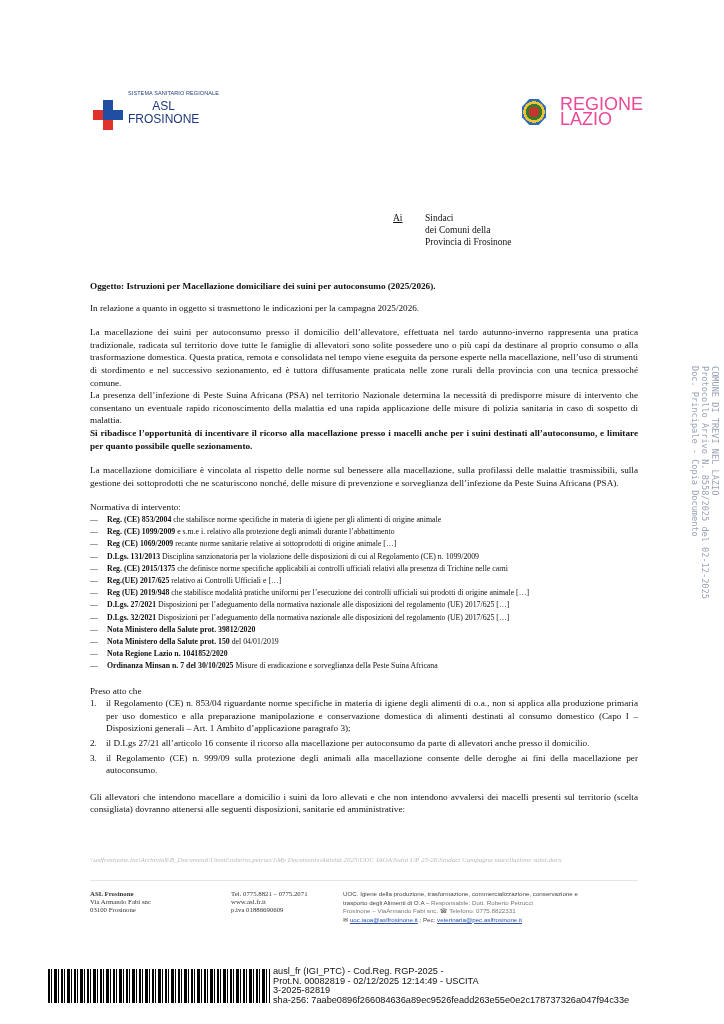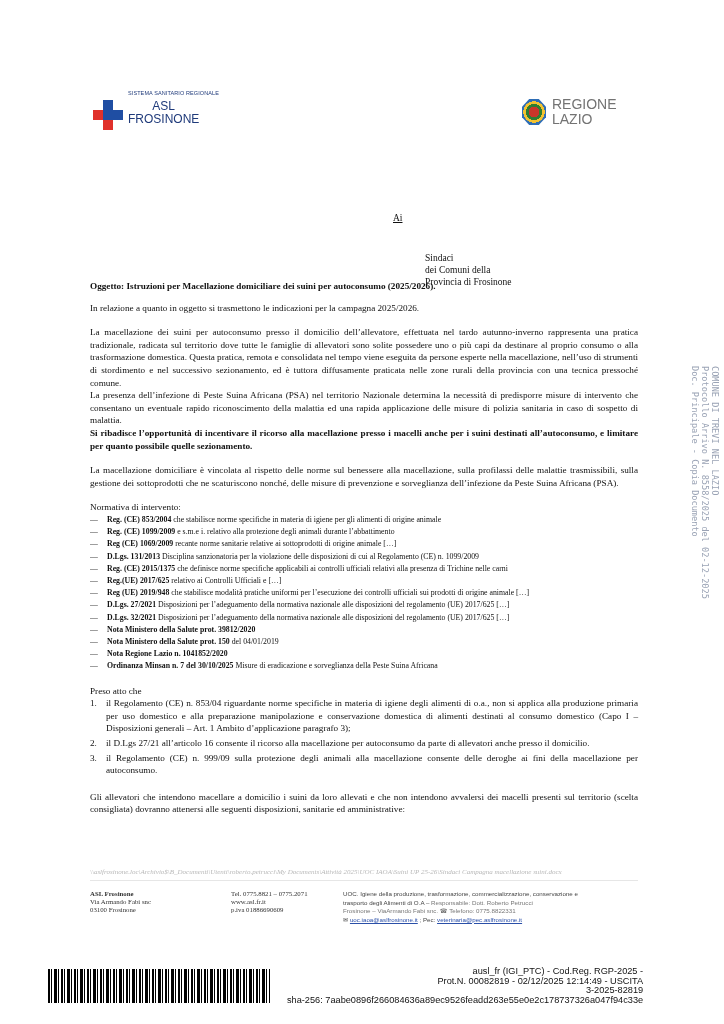--- a/index.html
+++ b/index.html
@@ -16,58 +16,58 @@
   .asl-cross .red2 { position: absolute; left: 10px; top: 20px; width: 10px; height: 10px; background: #e0312a; }
   .asl-sub { position: absolute; left: 35px; top: 0; font-family: "Liberation Sans", sans-serif;
              font-size: 5.5px; color: #1f3a7a; letter-spacing: 0.1px; white-space: nowrap; }
   .asl-name { position: absolute; left: 35px; top: 10px; font-family: "Liberation Sans", sans-serif;
               font-size: 12px; line-height: 13px; color: #1f3a7a; }
 
   .lazio-logo { left: 522px; top: 96px; width: 120px; height: 34px; }
   .lazio-emblem { position: absolute; left: 0; top: 3px; width: 24px; height: 26px;
                   background: radial-gradient(circle, #c8352a 0 30%, #2e7d32 31% 45%, #f2c230 46% 60%, #2e6db5 61% 100%);
                   clip-path: polygon(30% 0,70% 0,100% 30%,100% 70%,70% 100%,30% 100%,0 70%,0 30%); }
-  .lazio-name { position: absolute; left: 30px; top: 1px; font-family: "Liberation Sans", sans-serif;
-                font-size: 14px; line-height: 15px; color: #737373; }
+  .lazio-name { position: absolute; left: 38px; top: 1px; font-family: "Liberation Sans", sans-serif;
+                font-size: 18px; line-height: 15px; color: #ec4899; }
 
   
   .addr { left: 393px; top: 212px; font-size: 9.5px; line-height: 12px; }
   .addr-label { position: absolute; left: 0; top: 0; text-decoration: underline; }
-  .addr-lines { position: absolute; left: 32px; top: 0; white-space: nowrap; margin-top: 40px; }
+  .addr-lines { position: absolute; left: 32px; top: 0; white-space: nowrap; }
 
   
   .body { left: 90px; top: 280px; width: 548px; font-size: 9.2px; line-height: 12.6px; }
   .body p { margin: 0; text-align: justify; }
   .subject { font-weight: bold; margin-bottom: 9px !important; }
   .gap { height: 12px; }
   .bold { font-weight: bold; }
   .norm-list { margin: 0; padding: 0; list-style: none; font-size: 7.8px; line-height: 12.2px; }
   .norm-list li { position: relative; padding-left: 17px; white-space: nowrap; }
   .norm-list li .dash { position: absolute; left: 0; top: 0; }
   .ol { margin: 0; padding: 0; list-style: none; }
   .ol li { position: relative; padding-left: 16px; text-align: justify; margin-bottom: 2px; }
   .ol li .num { position: absolute; left: 0; top: 0; }
 
-  .path { left: 90px; top: 856px; width: 540px; font-size: 7px; line-height: 9px; color: #b8b8b8; font-style: italic; margin-top: 12px; }
+  .path { left: 90px; top: 856px; width: 540px; font-size: 7px; line-height: 9px; color: #b8b8b8; font-style: italic; }
   .footer-rule { left: 90px; top: 880px; width: 548px; height: 1px; background: #e6e6e6; }
   .footer-left { left: 90px; top: 890px; font-size: 6.8px; line-height: 8px; color: #333; }
   .footer-mid { left: 231px; top: 890px; font-size: 6.8px; line-height: 8px; color: #333; }
   .footer-right { left: 343px; top: 890px; font-family: "Liberation Sans", sans-serif; font-size: 6.2px; line-height: 8.5px; color: #444; }
   .footer-right .muted { color: #777; }
   .footer-right a { color: #2a4fa8; text-decoration: underline; }
 
   
   .side { left: 690px; top: 366px; writing-mode: vertical-rl; font-family: "DejaVu Sans Mono", monospace;
           font-size: 8.6px; line-height: 10px; color: #9aa3b5; white-space: nowrap; }
   .side div { display: block; }
 
   
   .barcode { left: 48px; top: 969px; width: 222px; height: 34px;
              background: repeating-linear-gradient(90deg, #000 0 2px, #fff 2px 3px, #000 3px 4px, #fff 4px 6px, #000 6px 9px, #fff 9px 10px, #000 10px 11px, #fff 11px 13px); }
-  .stamp { left: 287px; top: 967px; font-family: "Liberation Sans", sans-serif; font-size: 9.2px; line-height: 9.6px; color: #111; white-space: nowrap; text-align: right; }
+  .stamp { left: 273px; top: 967px; font-family: "Liberation Sans", sans-serif; font-size: 9.2px; line-height: 9.6px; color: #111; white-space: nowrap; }
 </style>
 </head>
 <body>
 
 <div class="abs asl-logo">
   <div class="asl-cross">
     <div class="v"></div>
       <div class="h"></div>
       <div class="red1"></div>
       <div class="red2"></div>

